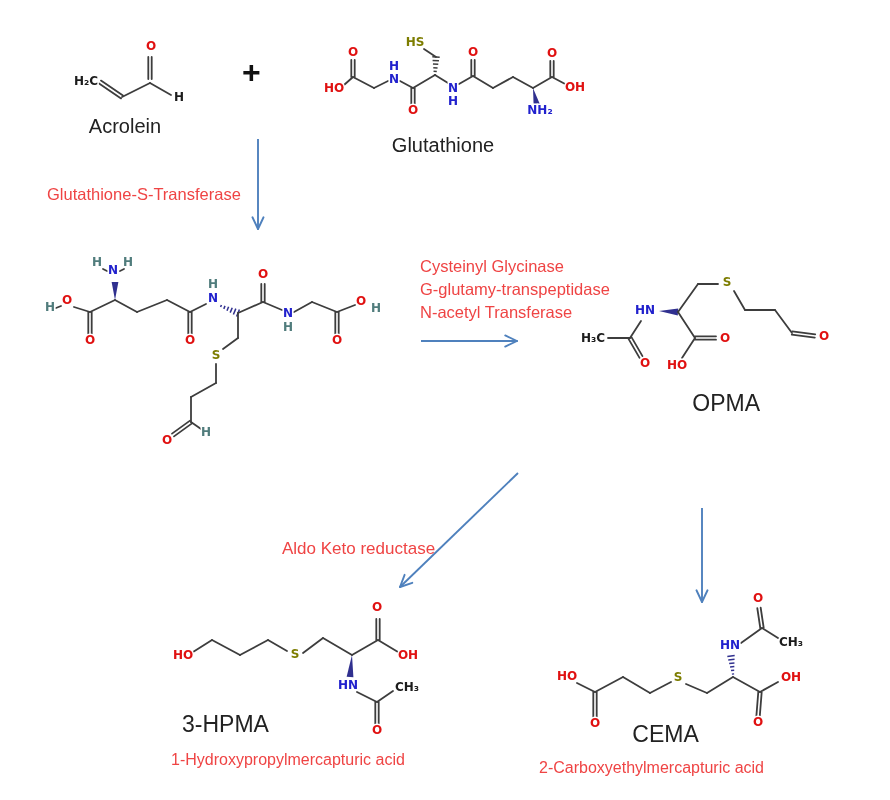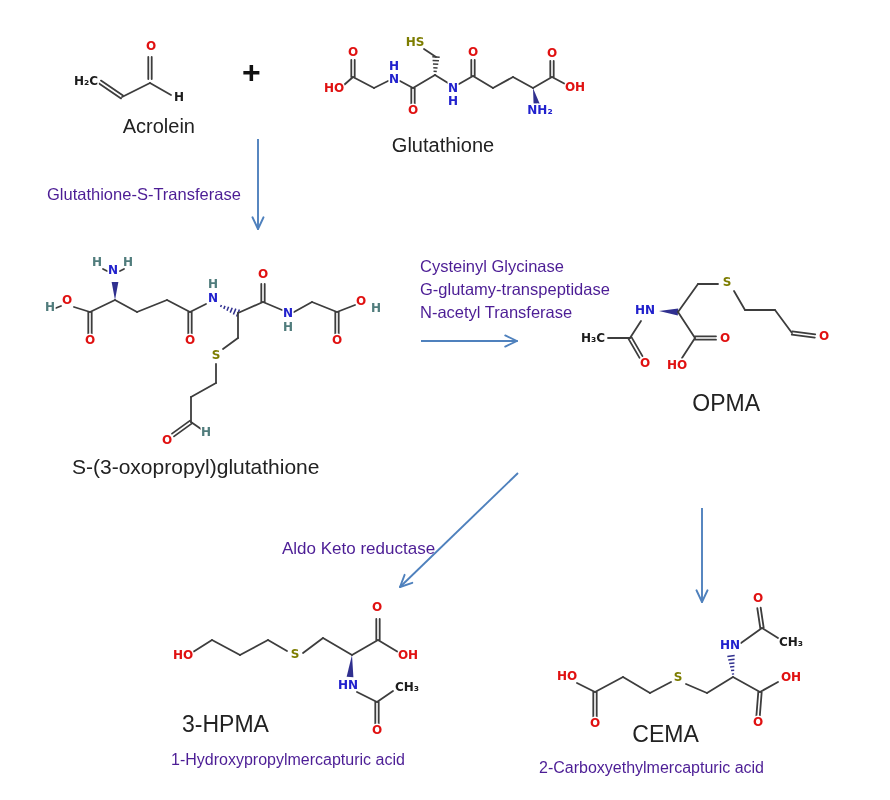--- a/index.html
+++ b/index.html
@@ -1,19 +1,19 @@
 <!DOCTYPE html>
 <html><head>
 <meta charset="utf-8">
 <style>
   html,body{margin:0;padding:0;background:#fff;}
   .canvas{position:relative;width:890px;height:800px;background:#ffffff;overflow:hidden;
           font-family:"Liberation Sans",sans-serif;}
   .canvas svg{position:absolute;overflow:visible;}
-  .txt{position:absolute;color:#4c1d95;white-space:nowrap;}
+  .txt{position:absolute;color:#ef4444;white-space:nowrap;}
   .name{color:#222;}
   .plus{color:#111;font-weight:600;line-height:1;}
   .atom{font:bold 12px "DejaVu Sans",sans-serif;paint-order:stroke;stroke:#ffffff;stroke-width:3px;}
 </style>
 </head>
 <body>
 
 <div class="canvas">
 
   <svg width="890" height="800" style="left:0;top:0">
@@ -216,35 +216,34 @@
       <text x="22" y="90" fill="#e01111" text-anchor="middle" class="atom">HO</text>
       <text x="50" y="137" fill="#e01111" text-anchor="middle" class="atom">O</text>
       <text x="133" y="91" fill="#7d7d00" text-anchor="middle" class="atom">S</text>
       <text x="185" y="59" fill="#2121cd" text-anchor="middle" class="atom">HN</text>
       <text x="213" y="12" fill="#e01111" text-anchor="middle" class="atom">O</text>
       <text x="246" y="56" fill="#1c1c1c" text-anchor="middle" class="atom">CH₃</text>
       <text x="213" y="136" fill="#e01111" text-anchor="middle" class="atom">O</text>
       <text x="246" y="91" fill="#e01111" text-anchor="middle" class="atom">OH</text>
     </svg>
 
-  <div class="txt name" style="left:55px;top:115px;width:140px;text-align:right;font-size:20px">Acrolein</div>
+  <div class="txt name" style="left:55px;top:115px;width:140px;text-align:center;font-size:20px">Acrolein</div>
 
   <div class="txt plus" style="left:242px;top:56px;font-size:32px">+</div>
 
   <div class="txt name" style="left:368px;top:134px;width:150px;text-align:center;font-size:20px">Glutathione</div>
 
   <div class="txt" style="left:47px;top:185px;font-size:16.5px">Glutathione-S-Transferase</div>
 
   <div class="txt" style="left:420px;top:255px;font-size:16.5px;line-height:23px">
     <div>Cysteinyl Glycinase</div>
     <div>G-glutamy-transpeptidase</div>
     <div>N-acetyl Transferase</div>
   </div>
 
-  <div class="txt name" style="left:72px;top:455px;font-size:21px">S-(3-oxopropyl)glutathione</div>
 
   <div class="txt name" style="left:640px;top:390px;width:120px;text-align:right;font-size:23px">OPMA</div>
 
 
   <div class="txt" style="left:282px;top:539px;font-size:17px">Aldo Keto reductase</div>
 
 
   <div class="txt name" style="left:168px;top:711px;width:115px;text-align:center;font-size:23px">3-HPMA</div>
 
   <div class="txt" style="left:171px;top:751px;font-size:16px">1-Hydroxypropylmercapturic acid</div>

